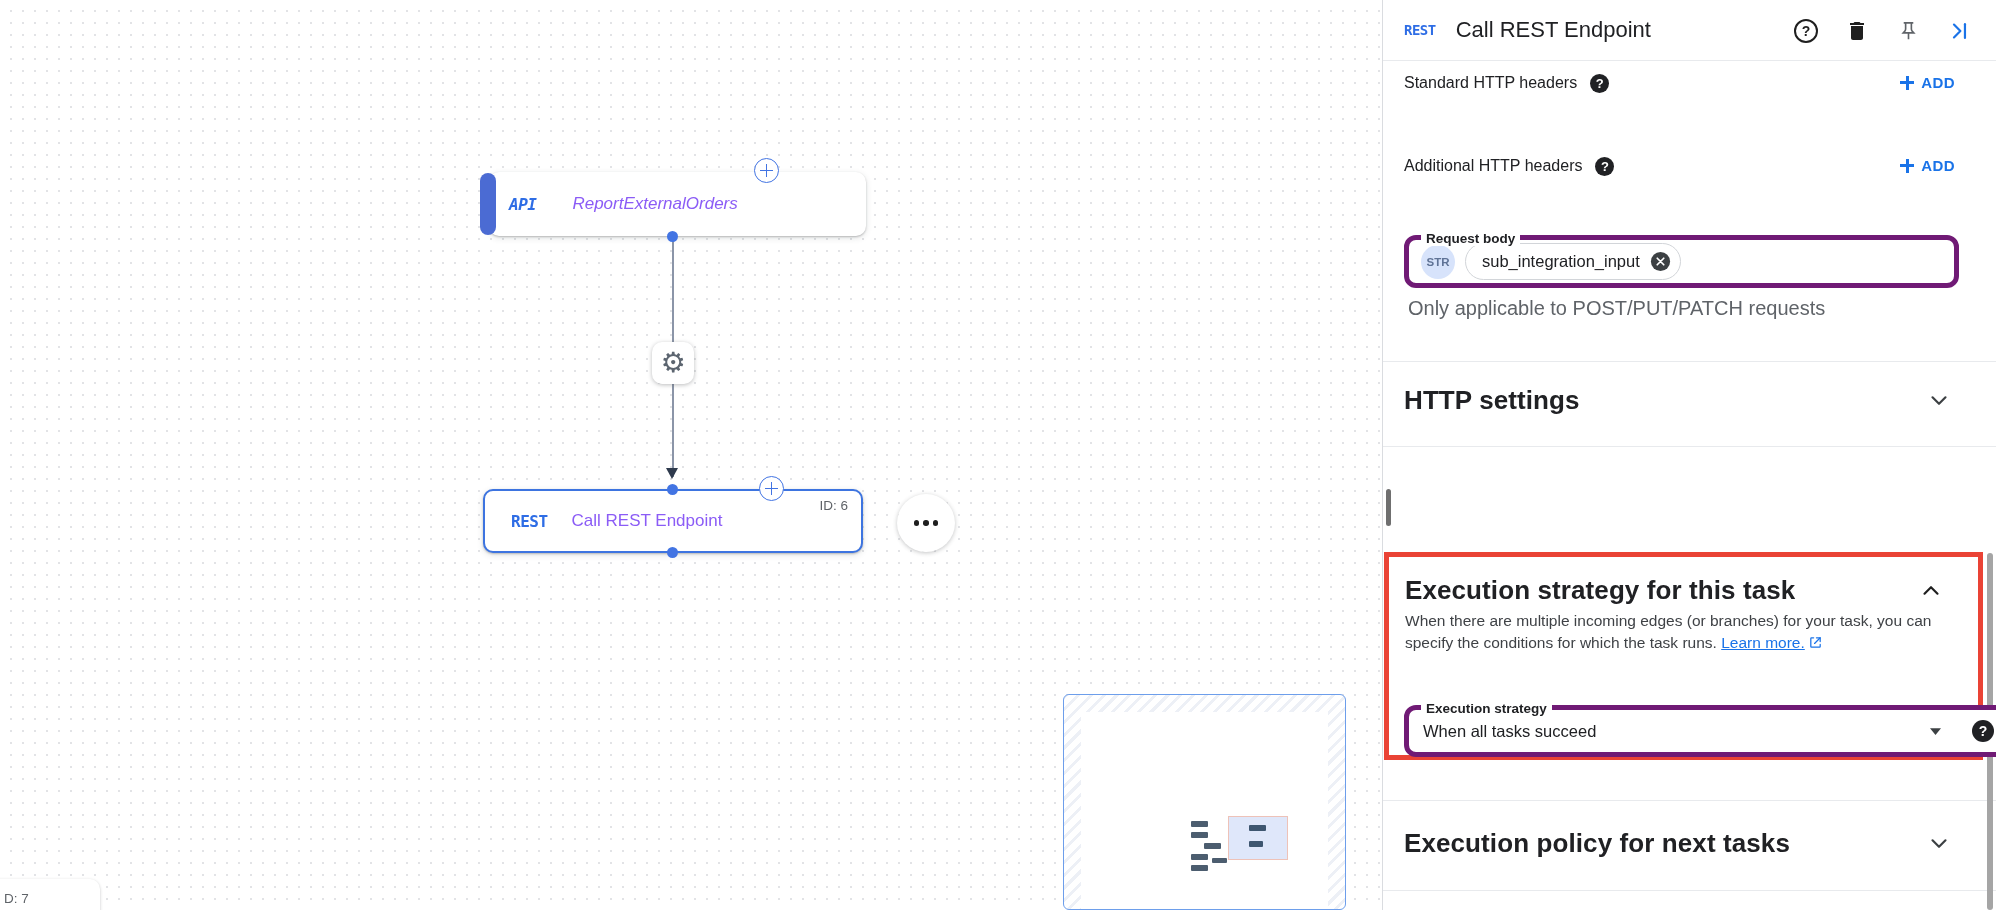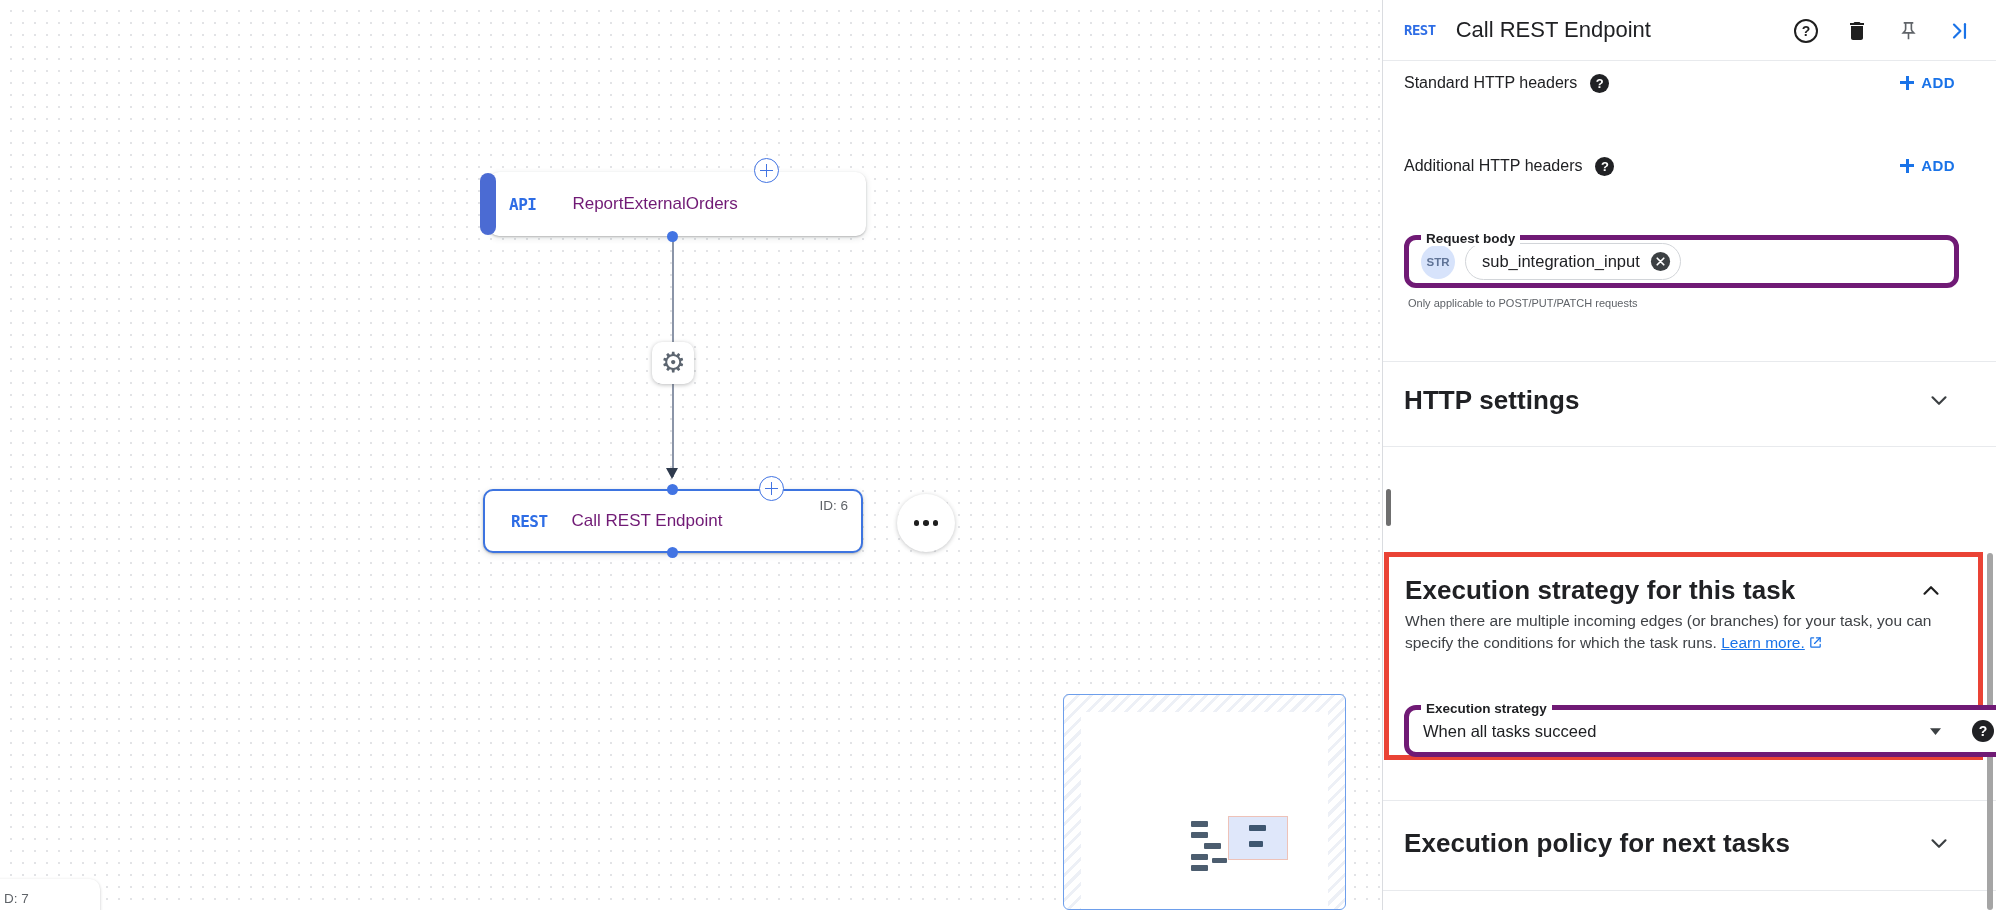--- a/index.html
+++ b/index.html
@@ -12,25 +12,25 @@
     background-size: 12px 12px; background-position: 5px 5px; }
 
   .edge-line { position:absolute; left:672px; top:237px; width:1.6px; height:240px; background:#8b95a8; }
   .arrowhead { position:absolute; left:666px; top:468px; width:0; height:0;
     border-left:6.5px solid transparent; border-right:6.5px solid transparent; border-top:11px solid #2e3a4d; }
   .port { position:absolute; width:11px; height:11px; border-radius:50%; background:#4274e3; z-index:5; }
 
   .node { position:absolute; background:#fff; border-radius:10px;
     box-shadow:0 1px 2px rgba(60,64,67,.3), 0 2px 6px rgba(60,64,67,.15);
     display:flex; align-items:center; }
-  .node-trigger { left:489px; top:172px; width:377px; height:64px; padding-left:20px; }
+  .node-trigger { left:489px; top:172px; width:377px; height:64px; padding-left:20px;font-style:italic; }
   .trigger-bar { position:absolute; left:-9px; top:1px; width:16px; height:62px; border-radius:8px; background:#4b6bd3; }
   .node-task { left:483px; top:489px; width:380px; height:64px; border:2px solid #3d74e0; padding-left:26px; }
   .node-logo { font-family:"DejaVu Sans Mono", monospace; font-weight:bold; font-size:16px; color:#2e6de5; letter-spacing:-0.5px; }
-  .node-title { font-size:17px; color:#701a75; }
+  .node-title { font-size:17px; color:#8b5cf6; }
   .node-trigger .node-title { margin-left:36px; }
   .node-task .node-title { margin-left:24px; }
   .node-id { position:absolute; top:7px; right:13px; font-size:13.5px; color:#5f6368; }
 
   .plus-circle { position:absolute; width:25px; height:25px; border-radius:50%; background:#fff;
     border:1.6px solid #4274e3; z-index:6; }
   .plus-circle i, .add-plus { position:relative; display:block; }
   .plus-circle i { width:100%; height:100%; }
   .plus-circle i::before, .plus-circle i::after { content:""; position:absolute; background:#4274e3; }
   .plus-circle i::before { left:5px; right:5px; top:50%; height:1.6px; margin-top:-0.8px; }
@@ -89,21 +89,21 @@
     font-size:13.5px; font-weight:bold; color:#202124; white-space:nowrap; }
 
   .req-field { position:absolute; left:21px; top:235px; width:555px; height:53px;
     display:flex; align-items:center; padding-left:12px; }
   .str-chip { width:34px; height:34px; border-radius:50%; background:#d7e3fb; color:#5f7396;
     font-size:11.5px; font-weight:bold; display:flex; align-items:center; justify-content:center; flex:none; }
   .var-chip { margin-left:10px; height:37px; border-radius:19px; border:1.5px solid #d2d5d9;
     display:flex; align-items:center; padding:0 8px 0 16px; }
   .var-chip-text { font-size:16.5px; color:#202124; }
   .var-chip svg { margin-left:9px; }
-  .req-helper { position:absolute; left:25px; top:297px; font-size:11px; color:#5f6368; }
+  .req-helper { position:absolute; left:25px; top:297px; font-size:20px; color:#5f6368; }
 
   .divider { position:absolute; left:0; right:0; height:1px; background:#e8eaed; }
   .d1 { top:361px; } .d3 { top:800px; } .d4 { top:890px; }
   .d2 { top:446px; }
 
   .section-row { position:absolute; left:21px; right:44px; height:44px; display:flex; align-items:center; cursor:pointer; }
   .sec-http { top:378px; } .sec-task { top:473px; } .sec-policy { top:821px; }
   .section-title { font-size:26px; font-weight:bold; color:#202124; letter-spacing:.1px; }
   .section-chevron { margin-left:auto; display:flex; }
 

